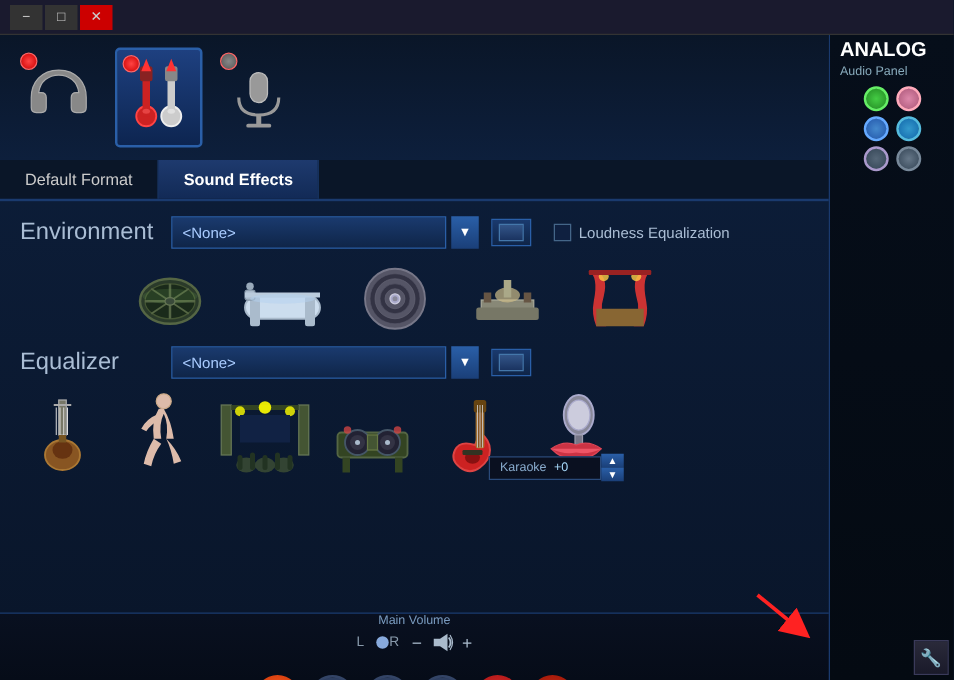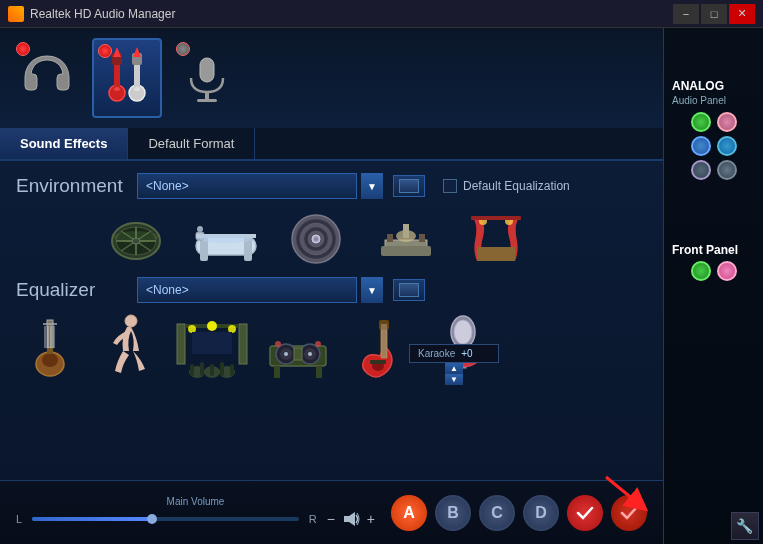--- a/index.html
+++ b/index.html
@@ -260,27 +260,28 @@
       color: #fff;
       font-size: 8px;
       cursor: pointer;
       display: flex;
       align-items: center;
       justify-content: center;
     }
 
     
     .bottom-area {
-      height: 64px;
+      height: 54px;
       background: linear-gradient(180deg, #091020 0%, #060c18 100%);
       display: flex;
       align-items: center;
       padding: 0 16px;
       gap: 16px;
       border-top: 1px solid #1a3a6e;
+      flex-direction: column;
     }
     .slider-track {
       flex: 1;
       height: 4px;
       background: #1a3a5e;
       border-radius: 2px;
       position: relative;
       margin: 0 4px;
     }
     .slider-fill {
@@ -356,24 +357,23 @@
       gap: 10px;
       margin: 4px 0;
     }
 
     .analog-section {
       width: 100%;
       padding: 4px 8px;
     }
     .section-title {
       color: #ffffff;
-      font-size: 12px;
+      font-size: 16px;
       font-weight: bold;
       margin-bottom: 2px;
-      margin-top: 47px;
     }
     .section-subtitle {
       color: #88aabb;
       font-size: 10px;
       margin-bottom: 6px;
     }
 
     .port-row {
       display: flex;
       gap: 6px;
@@ -443,24 +443,20 @@
       color: #7a9bbf;
       font-size: 10px;
       text-align: center;
       margin-bottom: 2px;
     }
   </style>
 </head>
 <body>
 
 <div class="title-bar">
-  <div class="title-bar-left">
-    <div class="title-bar-icon"></div>
-    <span class="title-bar-text">Realtek HD Audio Manager</span>
-  </div>
   <div class="title-bar-controls">
     <button class="title-btn">−</button>
     <button class="title-btn">□</button>
     <button class="title-btn close">✕</button>
   </div>
 </div>
 
 <div class="main-container">
 
   <div class="content-area">
@@ -499,40 +495,40 @@
         <svg width="56" height="56" viewBox="0 0 56 56">
           <rect x="21" y="8" width="14" height="24" rx="7" fill="#999" stroke="#bbb" stroke-width="1"></rect>
           <path d="M12 28 Q12 42 28 42 Q44 42 44 28" fill="none" stroke="#999" stroke-width="2.5"></path>
           <rect x="26" y="42" width="4" height="8" fill="#999"></rect>
           <rect x="18" y="49" width="20" height="3" rx="1.5" fill="#999"></rect>
         </svg>
       </div>
     </div>
 
     <div class="tabs-row">
+      <div class="tab">Default Format</div>
       <div class="tab active">Sound Effects</div>
-      <div class="tab">Default Format</div>
     </div>
 
     <div class="panel-content">
 
       <div class="control-row">
         <span class="control-label">Environment</span>
         <div class="dropdown-container">
           <div class="dropdown">
             <span>&lt;None&gt;</span>
           </div>
           <div class="dropdown-arrow">▼</div>
         </div>
         <div class="toggle-btn">
           <div class="toggle-inner"></div>
         </div>
         <div class="loudness-row">
           <div class="checkbox-custom"></div>
-          <span class="loudness-label">Default Equalization</span>
+          <span class="loudness-label">Loudness Equalization</span>
         </div>
       </div>
 
       <div class="env-icons-grid">
 
         <div class="env-icon-item">
           <svg width="58" height="48" viewBox="0 0 58 48">
             <ellipse cx="29" cy="26" rx="24" ry="18" fill="#2a3a2a" stroke="#556644" stroke-width="2"></ellipse>
             <ellipse cx="29" cy="26" rx="20" ry="14" fill="#1a2a1a" stroke="#445533" stroke-width="1"></ellipse>
             <line x1="29" y1="12" x2="29" y2="40" stroke="#556644" stroke-width="2"></line>
@@ -705,21 +701,21 @@
 
             <ellipse cx="32" cy="18" rx="12" ry="16" fill="#888899" stroke="#aaaacc" stroke-width="1.5"></ellipse>
             <ellipse cx="32" cy="18" rx="9" ry="12" fill="#ccccdd" stroke="#aaaacc" stroke-width="1"></ellipse>
 
             <rect x="29" y="34" width="6" height="20" fill="#777788" stroke="#9999aa" stroke-width="1"></rect>
 
             <path d="M10 45 Q20 38 30 42 Q40 38 50 45 Q40 55 30 52 Q20 55 10 45Z" fill="#cc3344" stroke="#dd4455" stroke-width="1"></path>
             <path d="M10 45 Q20 50 30 48 Q40 50 50 45" fill="#ee5566" stroke="none"></path>
           </svg>
 
-          <div style="position:absolute; bottom:-2px; right:-5px; display:flex; align-items:center; gap:0;flex-direction:column;">
+          <div style="position:absolute; bottom:-2px; right:-5px; display:flex; align-items:center; gap:0;">
             <div class="karaoke-display">
               <span style="font-size:10px;color:#88aacc;">Karaoke</span>
               <span style="font-size:10px;color:#aaddff;">+0</span>
             </div>
             <div class="spin-btns">
               <button class="spin-btn">▲</button>
               <button class="spin-btn">▼</button>
             </div>
           </div>
         </div>
@@ -785,27 +781,20 @@
         <div class="port-circle port-blue"></div>
         <div class="port-circle port-green" style="background:radial-gradient(circle,#3399cc,#1166aa);border-color:#55bbdd;"></div>
       </div>
 
       <div class="port-row">
         <div class="port-circle port-gray" style="background:radial-gradient(circle,#8877aa,#5544778);border-color:#aa99cc;"></div>
         <div class="port-circle" style="background:radial-gradient(circle,#667788,#334455);border-color:#778899;"></div>
       </div>
     </div>
 
-    <div class="front-panel-section">
-      <div class="section-title">Front Panel</div>
-      <div class="port-row">
-        <div class="port-circle port-green"></div>
-        <div class="port-circle port-pink" style="background:radial-gradient(circle,#ee88bb,#cc4488);border-color:#ffaacc;"></div>
-      </div>
-    </div>
 
 
     <div style="flex:1;"></div>
 
     <div class="bottom-right">
       <div class="wrench-btn">🔧</div>
     </div>
 
   </div>
 

